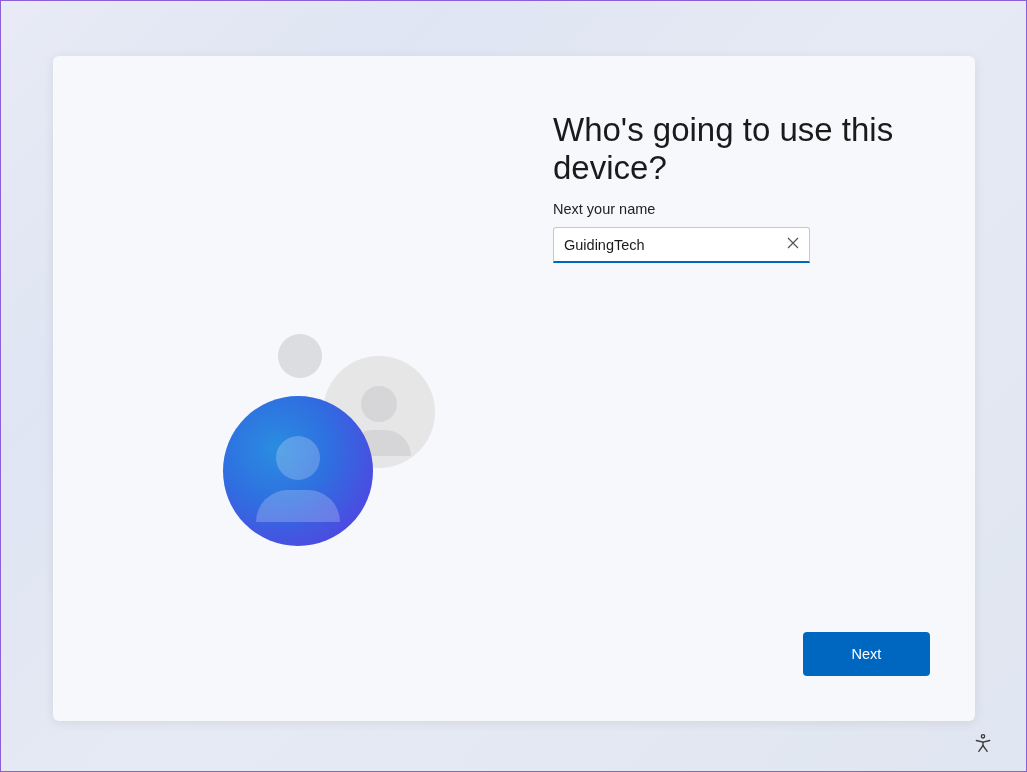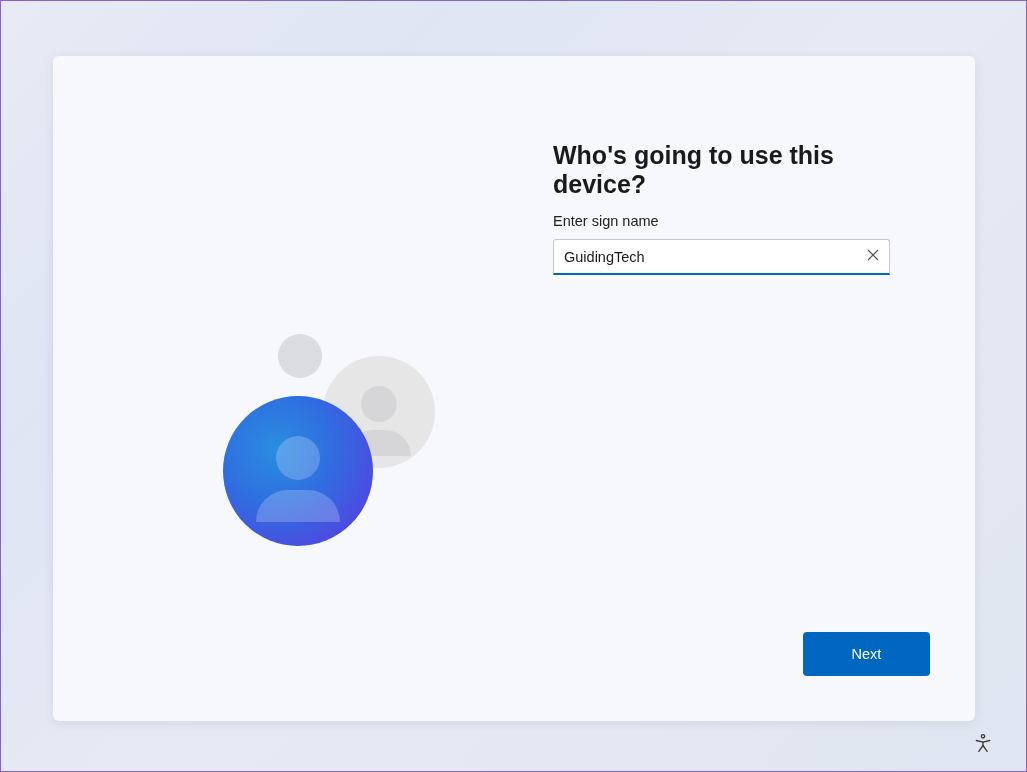--- a/index.html
+++ b/index.html
@@ -92,39 +92,38 @@
       background: rgba(255,255,255,0.22);
       border-radius: 32px 32px 0 0;
     }
     .right-content {
       position: absolute;
       left: 500px;
       top: 55px;
       width: 360px;
     }
     .title {
-      font-size: 25px;
-      font-weight: 700;
+      font-size: 33px;
+      font-weight: 400;
       color: #1a1a1a;
       margin-bottom: 14px;
-      margin-top: 30px;
     }
     .subtitle {
       font-size: 14px;
       color: #555;
       margin-bottom: 56px;
     }
     .field-label {
       font-size: 14.5px;
       color: #222;
       margin-bottom: 10px;
     }
     .input-wrap {
       position: relative;
-      width: 337px;
+      width: 257px;
       height: 36px;
       background: #fff;
       border: 1px solid #c8c8c8;
       border-bottom: 2px solid #0067c0;
       border-radius: 3px 3px 0 0;
       display: flex;
       align-items: center;
     }
     .input-field {
       flex: 1;
@@ -190,21 +189,21 @@
       <div class="body"></div>
     </div>
     <div class="person-front">
       <div class="head"></div>
       <div class="body"></div>
     </div>
   </div>
 
   <div class="right-content">
     <h1 class="title">Who's going to use this device?</h1>
-    <div class="field-label">Enter sign name</div>
+    <div class="field-label">Next your name</div>
     <div class="input-wrap">
       <input class="input-field" type="text" value="GuidingTech" style="">
       <button class="clear-btn">
         <span>
           <svg viewBox="0 0 12 12">
               <path d="M1 1 L11 11 M11 1 L1 11" stroke="currentColor" stroke-width="1.2" fill="none"></path>
             </svg>
         </span>
       </button>
     </div>

